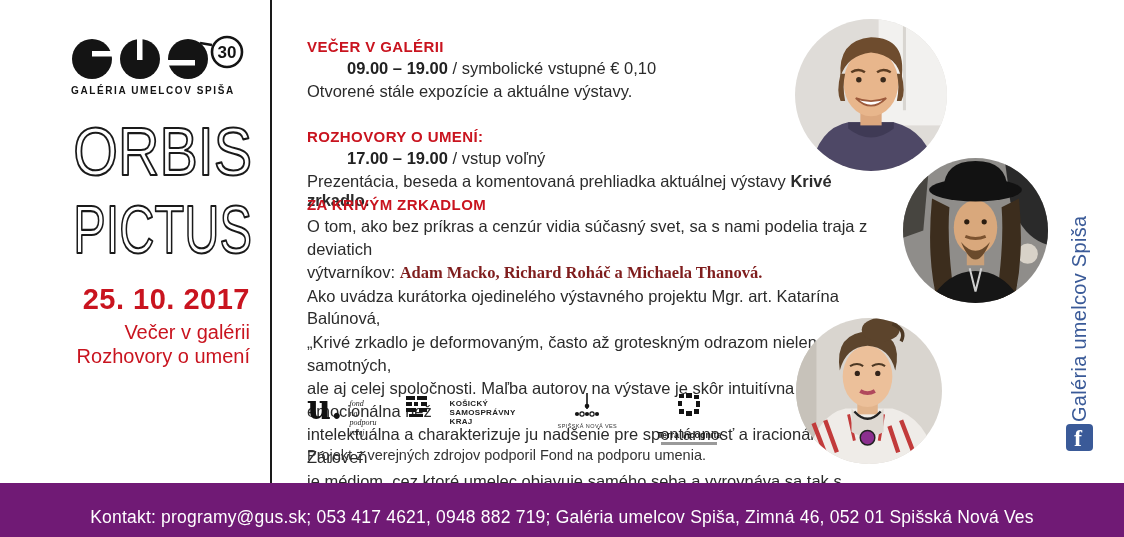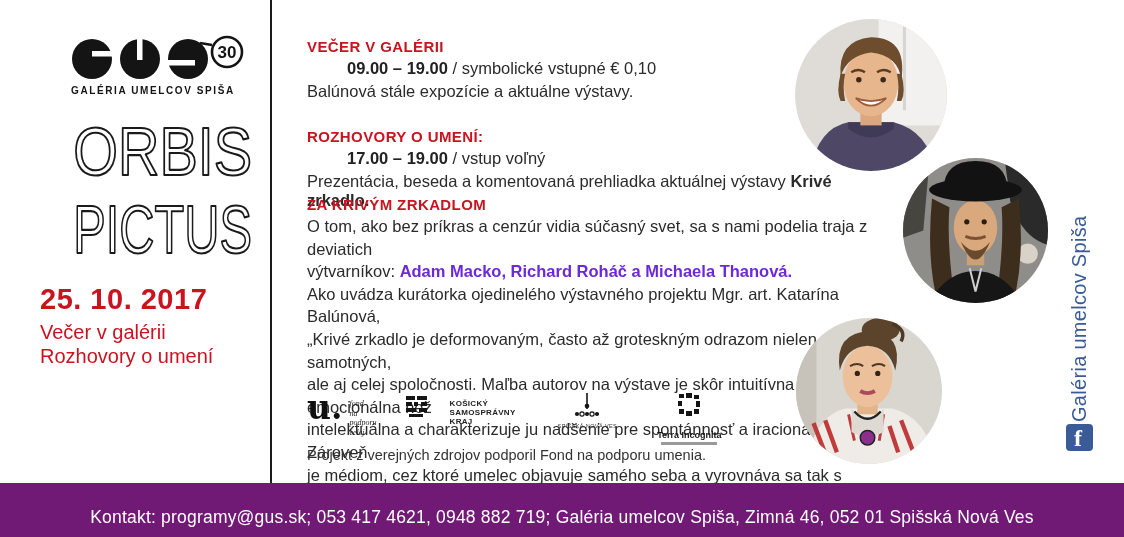--- a/index.html
+++ b/index.html
@@ -5,34 +5,34 @@
   * { margin:0; padding:0; box-sizing:border-box; }
   html,body { width:1124px; height:537px; }
   body { font-family:"Liberation Sans", sans-serif; background:#ffffff; color:#2b2b2b; }
   #page { position:relative; width:1124px; height:537px; background:#fff; overflow:hidden; }
 
   
   .left-col { position:absolute; left:0; top:0; width:252px; height:483px; }
   .gus-logo-svg { position:absolute; left:70px; top:34px; }
   .gallery-name { position:absolute; left:71px; top:85px; width:180px; font-size:10px; font-weight:bold; letter-spacing:1.6px; color:#141414; }
   .orbis-svg { position:absolute; left:52px; top:110px; }
-  .date-block { position:absolute; left:0; top:283px; width:250px; color:#c9141f;margin-left:40px; }
+  .date-block { position:absolute; left:0; top:283px; width:250px; text-align:right; color:#c9141f; }
   .date-big { font-size:29px; font-weight:bold; letter-spacing:0.5px; }
   .date-sub { font-size:20px; margin-top:4px; line-height:24px; }
   .website { position:absolute; left:0; top:426px; width:236px; text-align:right; font-size:17px; color:#1a1a1a; }
   .divider { position:absolute; left:270px; top:0; width:2px; height:483px; background:#1a1a1a; }
 
   
   .main-col { position:absolute; left:307px; top:0; width:575px; }
   .sec-heading { position:absolute; color:#c9141f; font-weight:bold; font-size:15px; letter-spacing:0.4px; }
   .time-line { position:absolute; font-size:16.5px; color:#2b2b2b; }
   .time-line b { color:#222;margin-left:40px; }
   .body-line { position:absolute; font-size:16.5px; color:#2b2b2b; }
   .para { position:absolute; left:0; top:215px; width:575px; font-size:16.5px; line-height:22.6px; color:#2b2b2b; }
-  .para b { color:#6d28d9; }
+  .para b { color:#7f1d1d;font-family:Liberation Serif, serif; }
 
   .sponsors { position:absolute; left:0; top:393px; width:400px; height:46px; display:flex; align-items:flex-start; }
   .sponsor { display:flex; align-items:flex-start; }
   .fond-u { font-family:"DejaVu Serif", serif; font-size:33px; font-weight:bold; color:#111; line-height:30px; }
   .fond-txt { font-size:8px; line-height:9.5px; color:#222; margin-left:7px; margin-top:6px; font-family:"Liberation Serif", serif;font-style:italic; }
   .ksk { margin-left:28px; }
   .ksk-txt { font-size:8px; font-weight:bold; line-height:9px; color:#222; margin-left:21px; margin-top:6px; letter-spacing:0.3px; }
   .snv { margin-left:42px; flex-direction:column; align-items:center; }
   .snv-caption { font-size:5.5px; color:#333; letter-spacing:0.4px; margin-top:2px; white-space:nowrap; }
   .terra { margin-left:40px; flex-direction:column; align-items:center; }
@@ -97,21 +97,21 @@
     </div>
 
   </div>
 
   <div class="divider"></div>
 
   <div class="main-col">
 
     <div class="sec-heading" style="top:38px">VEČER V GALÉRII</div>
     <div class="time-line" style="top:59px"><b>09.00 – 19.00</b><span> / symbolické vstupné € 0,10</span></div>
-    <div class="body-line" style="top:82px">Balúnová stále expozície a aktuálne výstavy.</div>
+    <div class="body-line" style="top:82px">Otvorené stále expozície a aktuálne výstavy.</div>
 
     <div class="sec-heading" style="top:128px">ROZHOVORY O UMENÍ:</div>
     <div class="time-line" style="top:149px"><b>17.00 – 19.00</b><span> / vstup voľný</span></div>
     <div class="body-line" style="top:172px"><span>Prezentácia, beseda a komentovaná prehliadka aktuálnej výstavy </span><b>Krivé zrkadlo.</b></div>
 
     <div class="sec-heading" style="top:196px">ZA KRIVÝM ZRKADLOM</div>
     <div class="para">
       <div><span>O tom, ako bez príkras a cenzúr vidia súčasný svet, sa s nami podelia traja z deviatich</span><b></b></div>
       <div><span>výtvarníkov: </span><b>Adam Macko, Richard Roháč a Michaela Thanová.</b></div>
       <div><span>Ako uvádza kurátorka ojedinelého výstavného projektu Mgr. art. Katarína Balúnová,</span><b></b></div>

